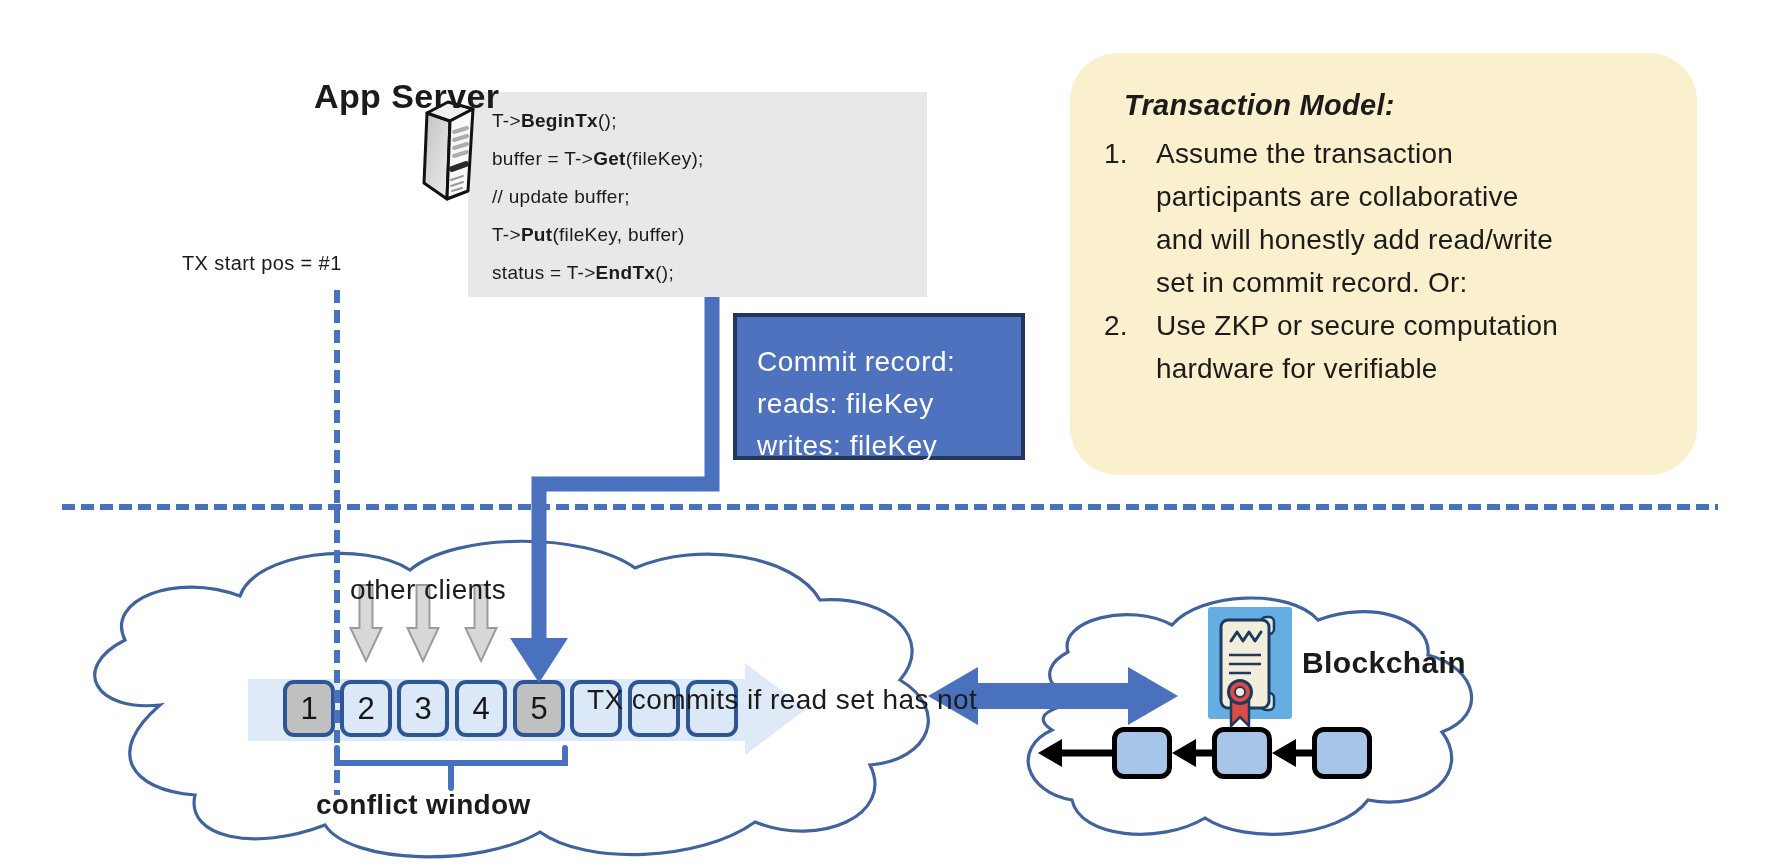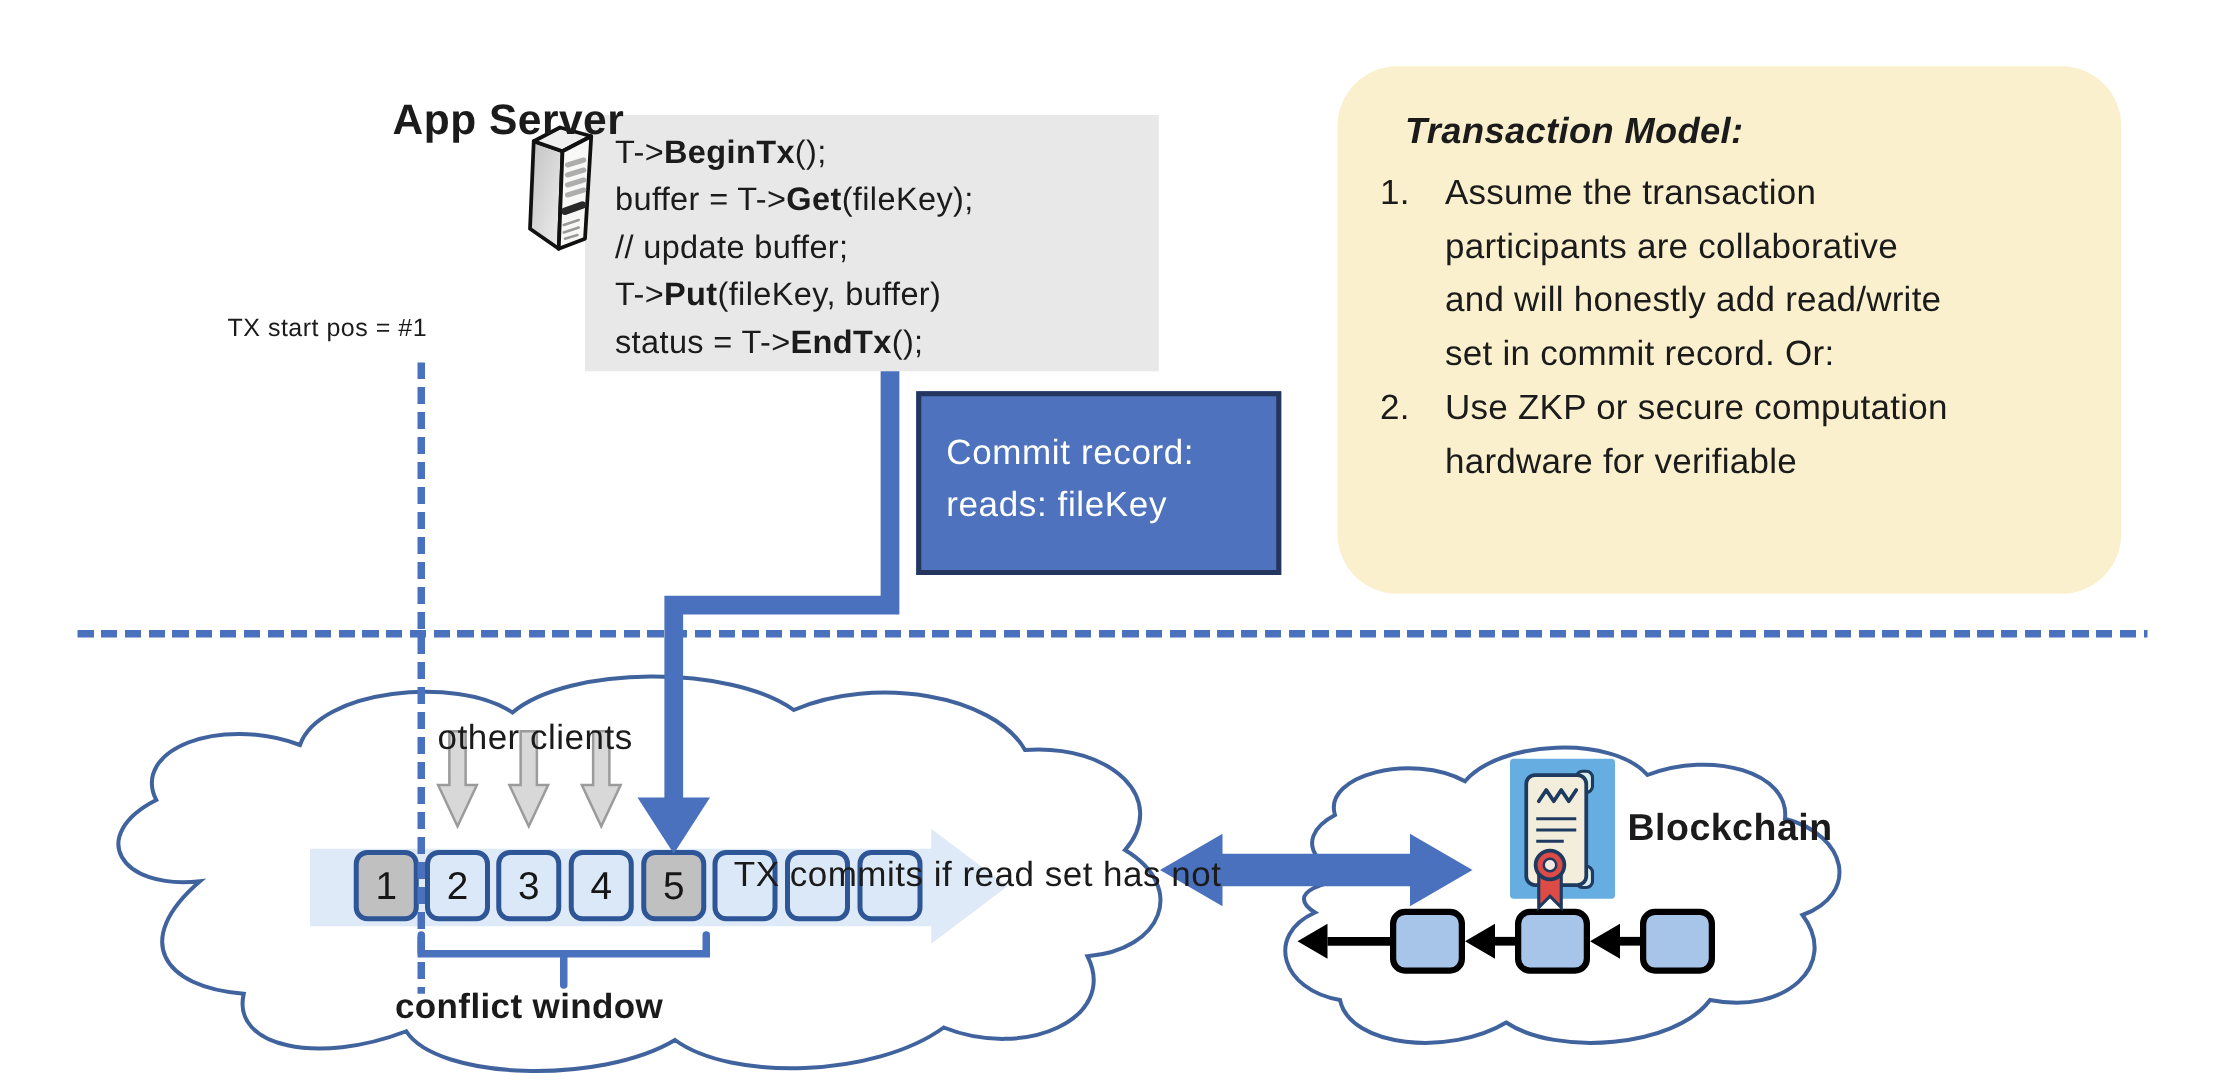--- a/index.html
+++ b/index.html
@@ -20,21 +20,21 @@
     --cert-ribbon:#DC4B45;
   }
   html,body{margin:0;padding:0;background:#fff;}
   .stage{position:relative;width:1780px;height:868px;background:#fff;overflow:hidden;
          font-family:"Liberation Sans",sans-serif;color:#1b1b1b;}
   .layer{position:absolute;left:0;top:0;width:1780px;height:868px;}
   .abs{position:absolute;box-sizing:border-box;}
 
   .code-box{left:468px;top:92px;width:459px;height:205px;background:var(--code-box-bg);
             z-index:2;padding:10px 0 0 24px;}
-  .code-line{font-size:26px;line-height:38px;letter-spacing:.3px;white-space:pre;}
+  .code-line{font-size:19px;line-height:38px;letter-spacing:.3px;white-space:pre;}
   .code-line b{font-weight:bold;}
 
   .commit-box{left:733px;top:313px;width:292px;height:147px;background:var(--commit-box-fill);
               border:4px solid var(--commit-box-border);z-index:2;padding:24px 0 0 20px;color:#fff;}
   .commit-line{font-size:28px;line-height:42px;letter-spacing:.5px;}
 
   .note-box{left:1070px;top:53px;width:627px;height:422px;background:var(--note-box-bg);
             border-radius:48px;z-index:2;padding:36px 26px 0 34px;}
   .tm-title{font-size:29px;font-weight:bold;font-style:italic;letter-spacing:.3px;margin-left:20px;}
   .tm-items{margin-top:10px;}
@@ -114,20 +114,21 @@
       <div class="code-line"><span>T-&gt;</span><b>BeginTx</b><span>();</span></div>
       <div class="code-line"><span>buffer = T-&gt;</span><b>Get</b><span>(fileKey);</span></div>
       <div class="code-line"><span>// update buffer;</span></div>
       <div class="code-line"><span>T-&gt;</span><b>Put</b><span>(fileKey, buffer)</span></div>
       <div class="code-line"><span>status = T-&gt;</span><b>EndTx</b><span>();</span></div>
     </div>
 
   <div class="abs commit-box">
     <div class="commit-line">Commit record:</div>
     <div class="commit-line">reads: fileKey</div>
+    <div class="commit-line">writes: fileKey</div>
   </div>
 
   <div class="abs note-box">
     <div class="tm-title">Transaction Model:</div>
     <div class="tm-items" id="tm-items">
         <div class="tm-item">
           <div class="tm-num">1.</div>
           <div class="tm-text">
             <div class="">Assume the transaction</div>
             <div class="">participants are collaborative</div>

